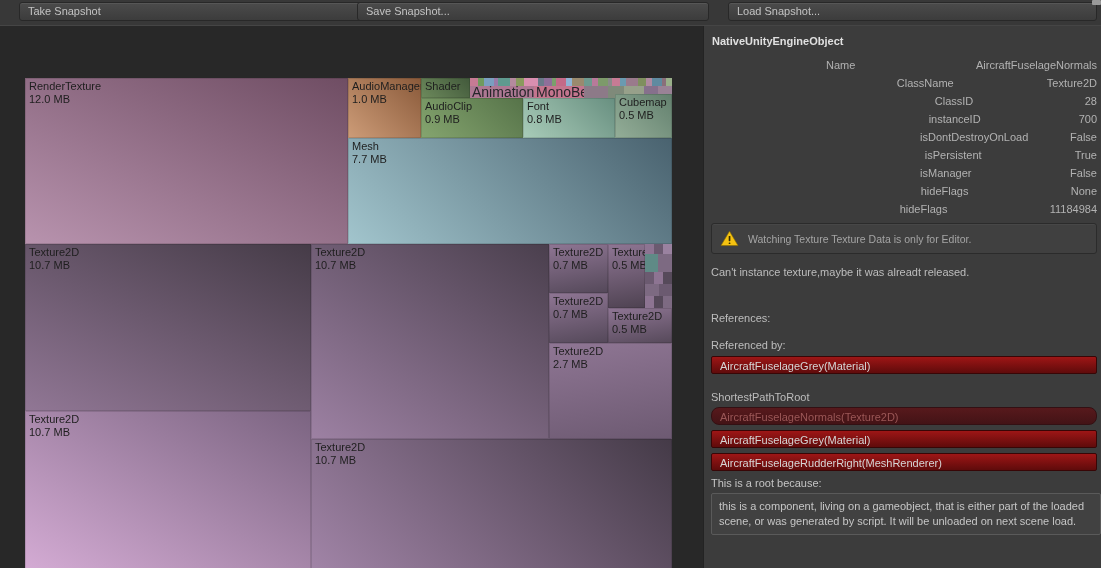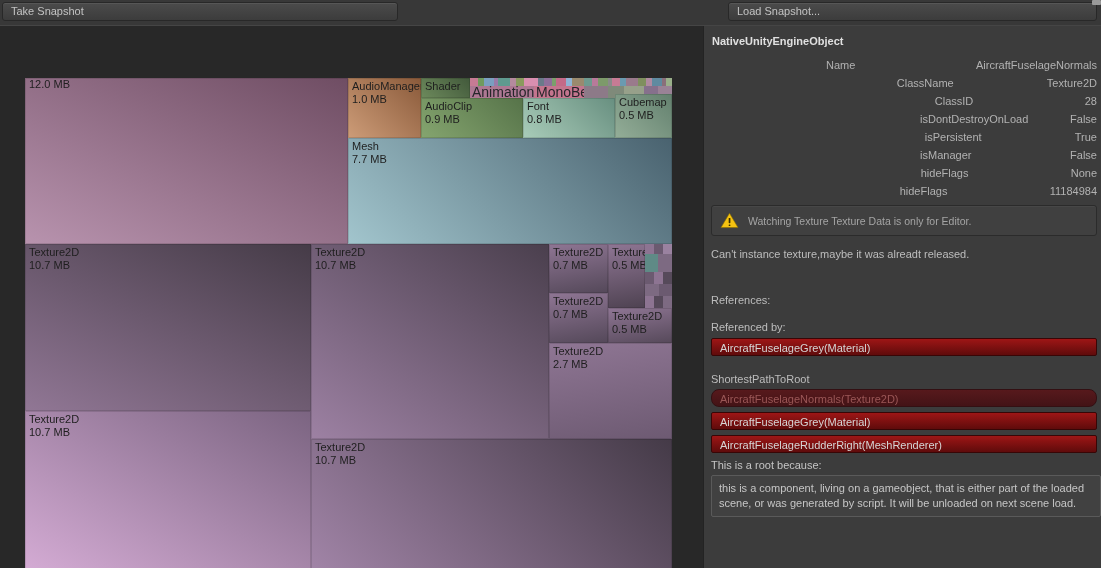--- a/index.html
+++ b/index.html
@@ -74,21 +74,22 @@
   }
   .root-box{
     margin-top:4px;background:#414141;border:1px solid #5a5a5a;border-radius:2px;
     padding:5px 7px;color:#c6c6c6;line-height:1.35;width:374px;
   }
 </style>
 </head>
 <body>
 
 <div class="toolbar">
-  <div class="tb-btn" style="left:2px;width:396px;">Take Snapshot</div>
+  <div class="tb-btn" style="left:19px;width:350px;">Take Snapshot</div>
+  <div class="tb-btn" style="left:357px;width:352px;">Save Snapshot...</div>
   <div class="tb-btn" style="left:728px;width:369px;">Load Snapshot...</div>
   <div class="nub"></div>
 </div>
 
 <div class="canvas">
   <div id="treemap">
       <div class="mosaic" style="left: 445px; top: 0px; width: 202px; height: 20px;">
         <div class="mrow" style="height: 8px;">
           <div class="mcell" style="width: 8px; height: 8px; background: rgb(199, 123, 148);"></div>
           <div class="mcell" style="width: 6px; height: 8px; background: rgb(111, 154, 94);"></div>
@@ -146,20 +147,21 @@
           <div class="mcell" style="width: 14px; height: 12px; background: rgb(125, 106, 130);"></div>
           <div class="mcell" style="width: 13px; height: 12px; background: rgb(107, 90, 112);"></div>
         </div>
         <div class="mrow" style="height: 12px;">
           <div class="mcell" style="width: 9px; height: 12px; background: rgb(141, 116, 146);"></div>
           <div class="mcell" style="width: 9px; height: 12px; background: rgb(86, 73, 90);"></div>
           <div class="mcell" style="width: 9px; height: 12px; background: rgb(125, 106, 130);"></div>
         </div>
       </div>
       <div class="block" style="left: 0px; top: 0px; width: 323px; height: 166px; background: linear-gradient(205deg, rgb(111, 77, 99), rgb(184, 147, 174));">
+        <div class="bn">RenderTexture</div>
         <div class="bs">12.0 MB</div>
       </div>
       <div class="block" style="left: 323px; top: 0px; width: 73px; height: 60px; background: linear-gradient(225deg, rgb(138, 90, 58), rgb(205, 156, 120));">
         <div class="bn">AudioManager</div>
         <div class="bs">1.0 MB</div>
       </div>
       <div class="block" style="left: 396px; top: 0px; width: 49px; height: 20px; background: linear-gradient(225deg, rgb(66, 89, 59), rgb(109, 138, 92));">
         <div class="bn">Shader</div>
       </div>
       <div class="block" style="left: 396px; top: 20px; width: 102px; height: 40px; background: linear-gradient(225deg, rgb(86, 115, 73), rgb(133, 165, 111));">
@@ -225,20 +227,24 @@
         <span class="pk">Name</span>
         <span class="pv">AircraftFuselageNormals</span>
       </div>
       <div class="prow">
         <span class="pk">ClassName</span>
         <span class="pv">Texture2D</span>
       </div>
       <div class="prow">
         <span class="pk">ClassID</span>
         <span class="pv">28</span>
+      </div>
+      <div class="prow">
+        <span class="pk">instanceID</span>
+        <span class="pv">700</span>
       </div>
       <div class="prow">
         <span class="pk">isDontDestroyOnLoad</span>
         <span class="pv">False</span>
       </div>
       <div class="prow">
         <span class="pk">isPersistent</span>
         <span class="pv">True</span>
       </div>
       <div class="prow">

